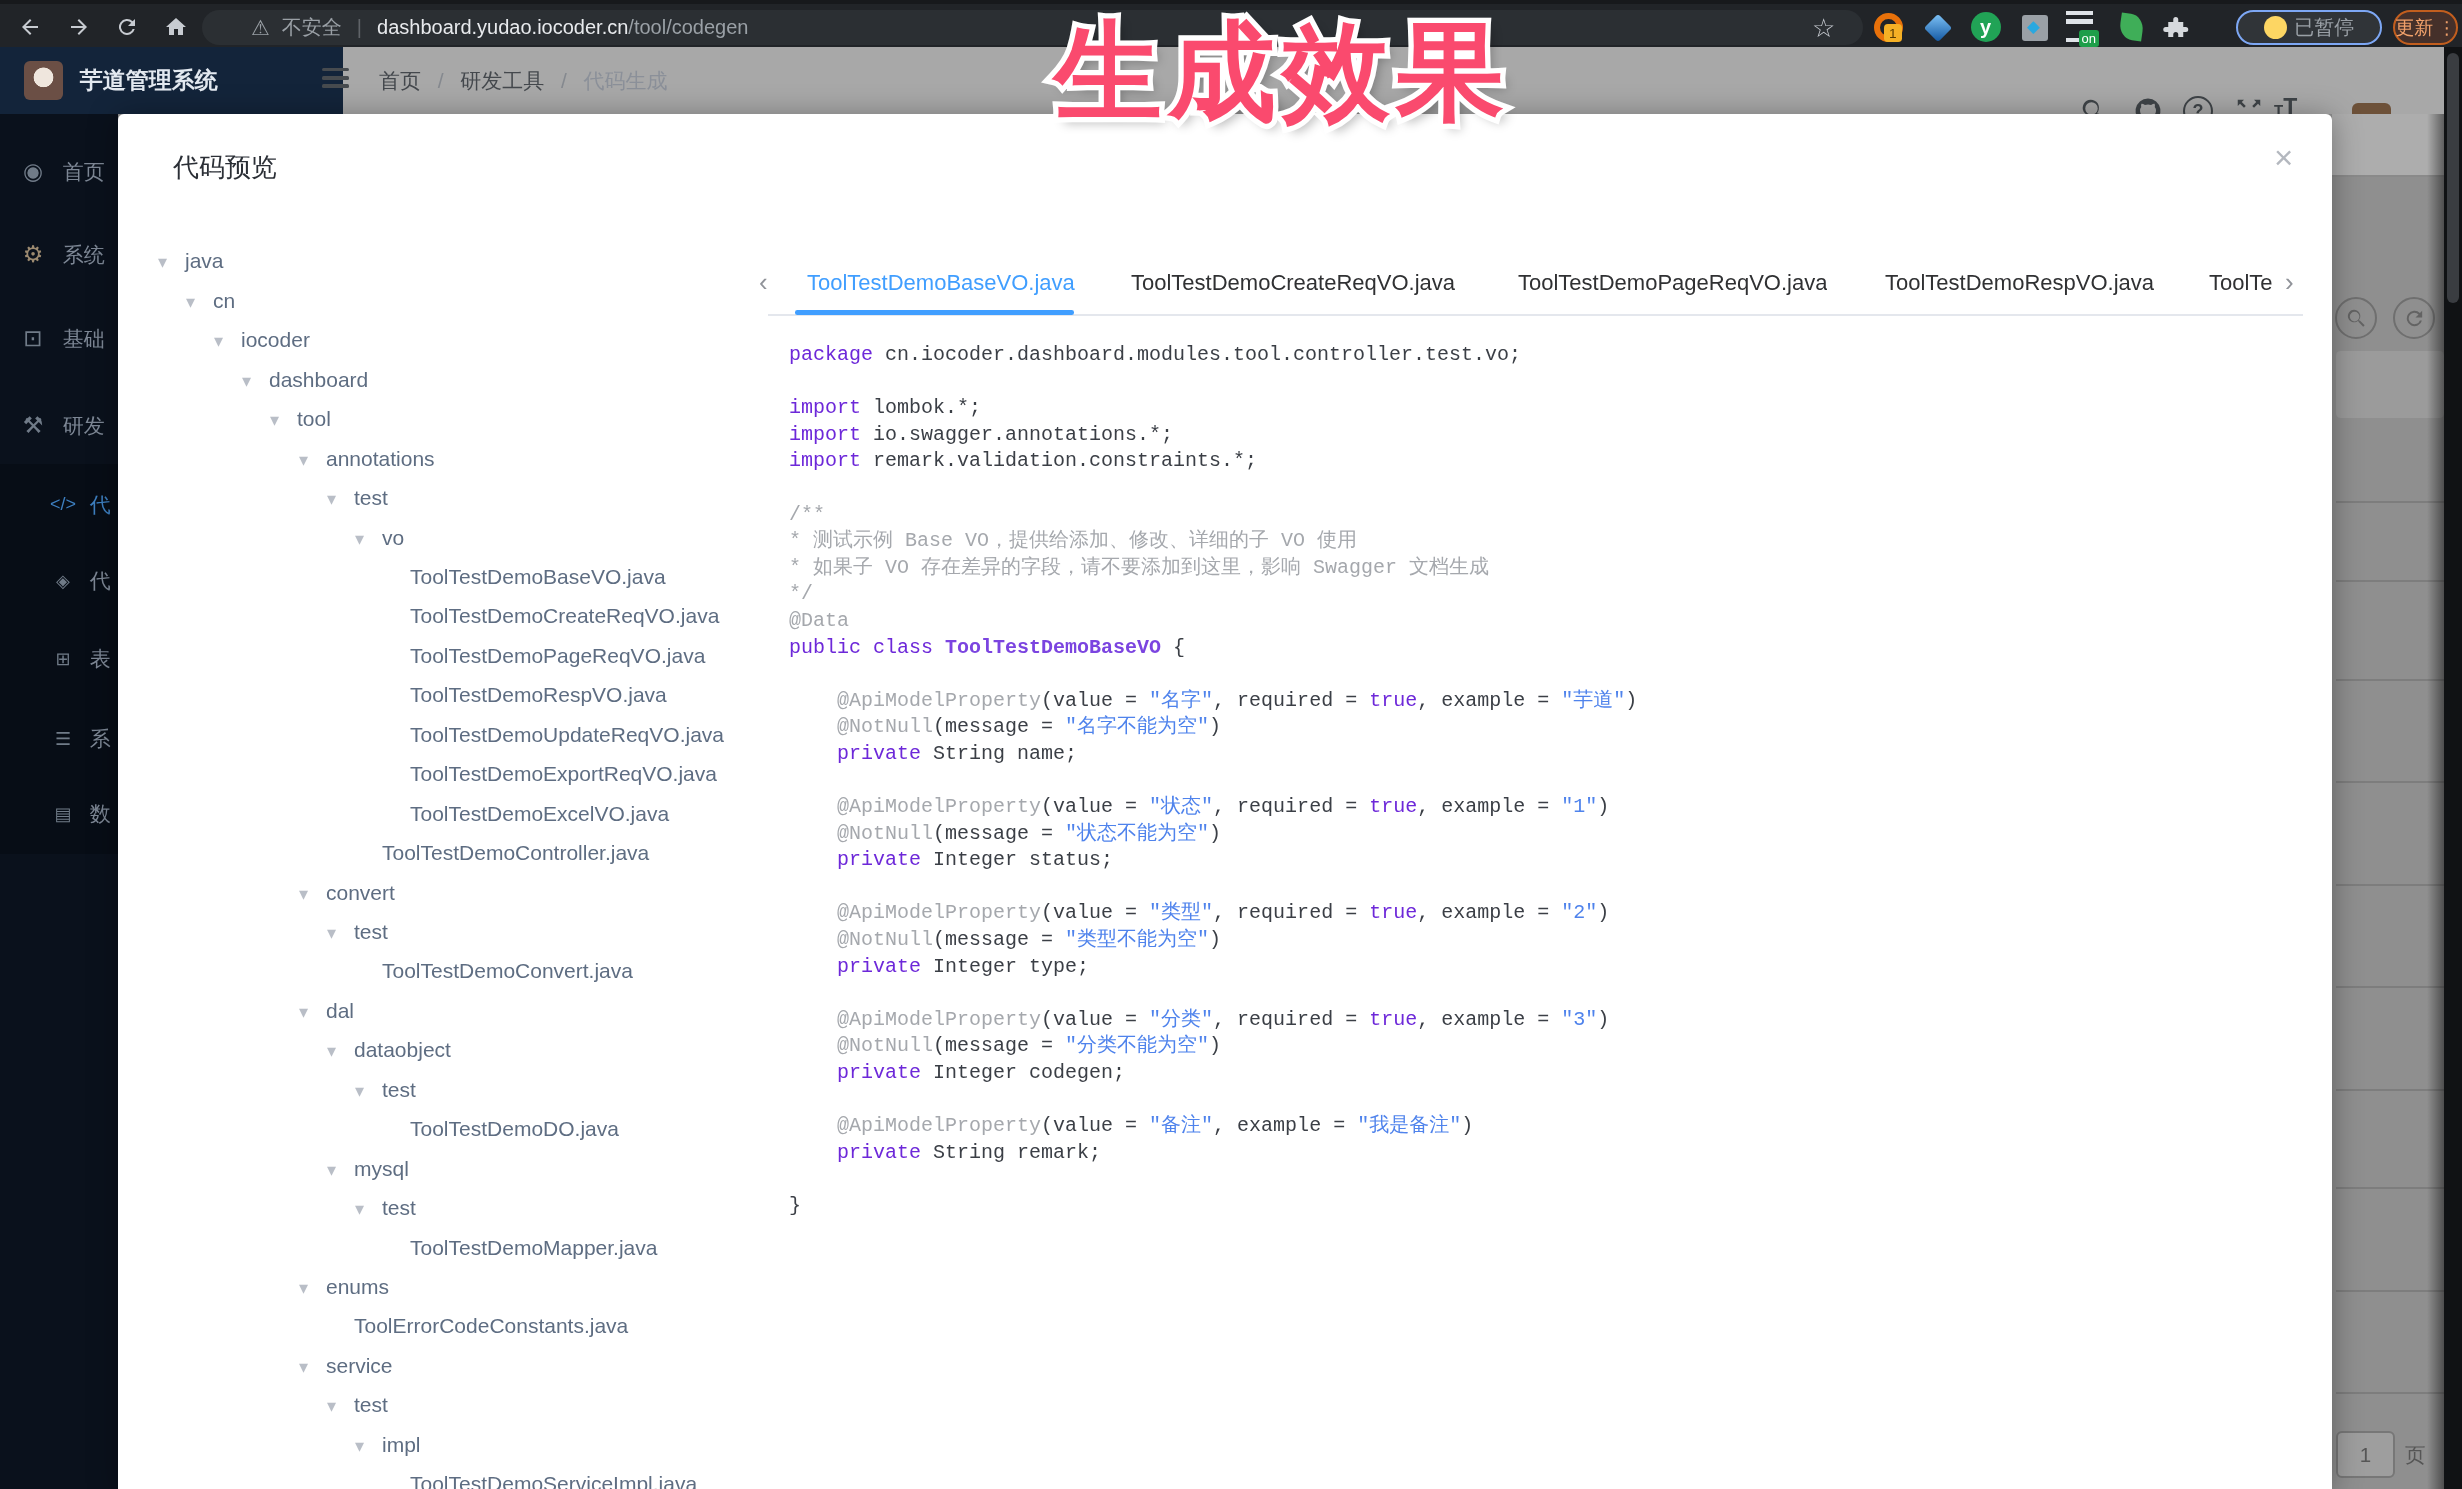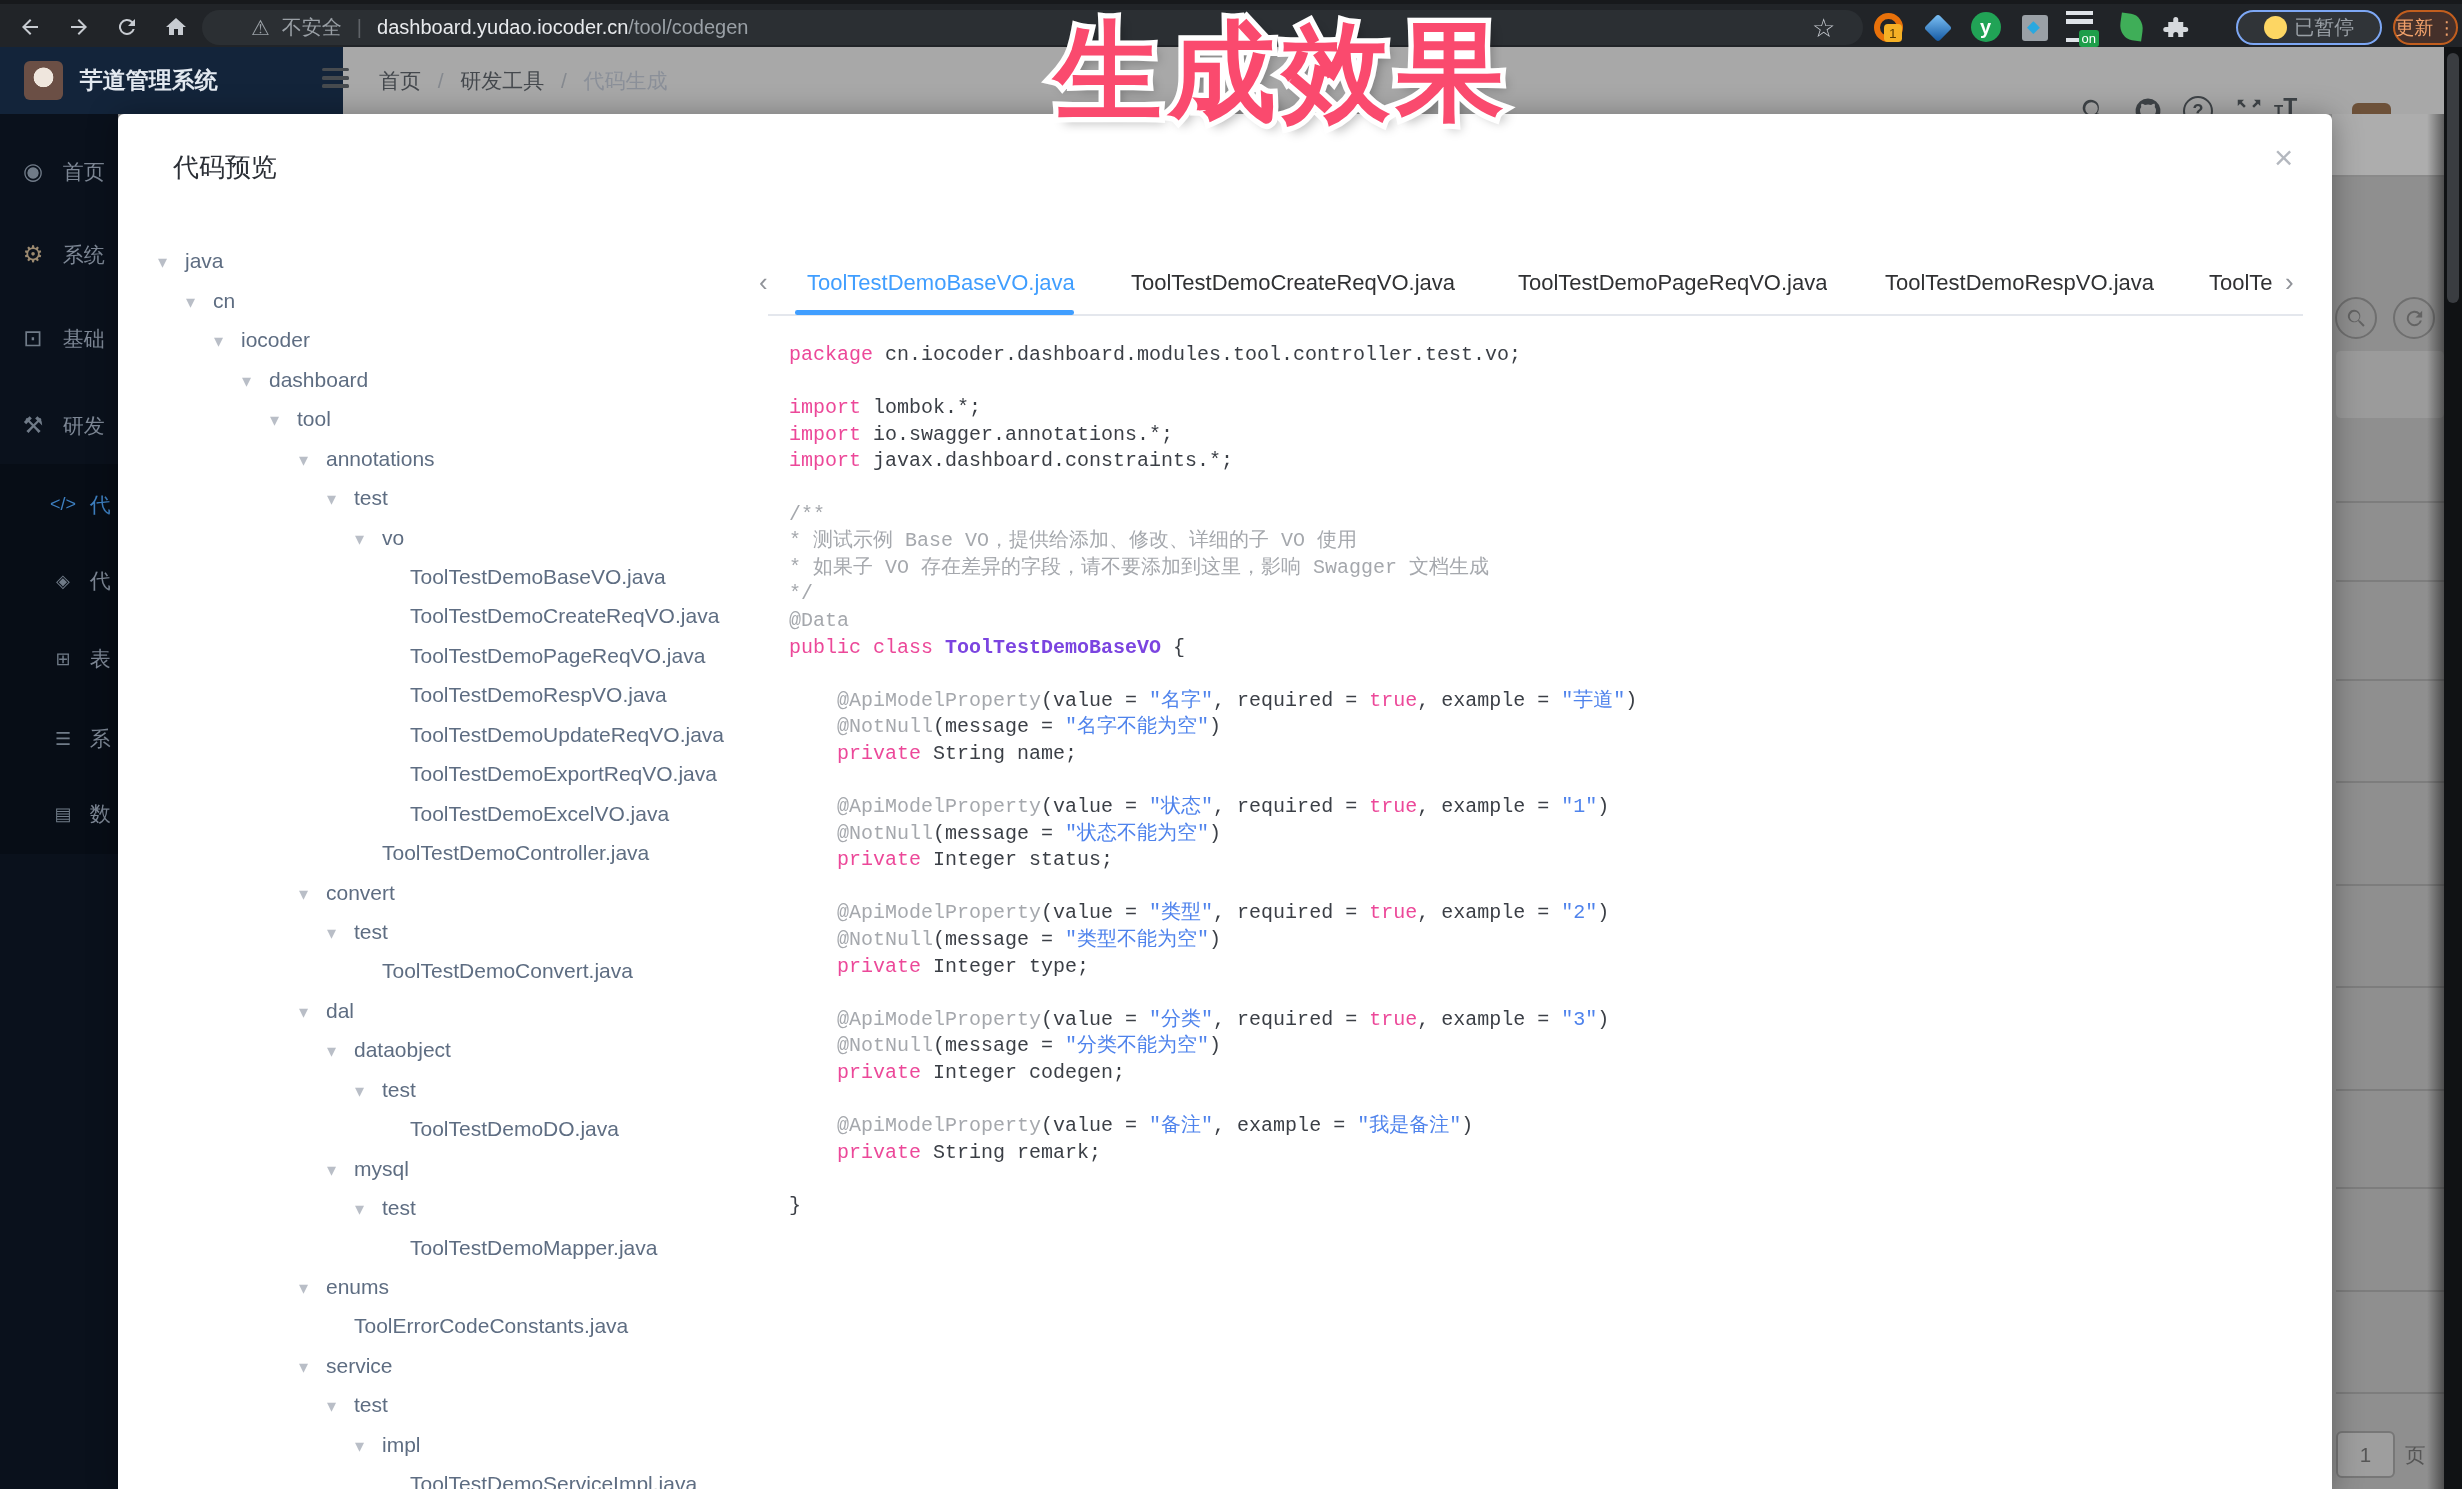--- a/index.html
+++ b/index.html
@@ -79,21 +79,21 @@
   .tree-row.leaf{padding-left:27px;}
 
   .tabline{position:absolute;left:650px;top:200px;width:1535px;height:2.3px;background:#e4e7ed;}
   .tabactiveline{position:absolute;left:677px;top:196px;width:279px;height:4.6px;background:#409eff;border-radius:2.3px;}
   .tab{position:absolute;top:152px;height:33px;line-height:33px;font-size:22px;font-weight:500;color:#303133;white-space:nowrap;cursor:pointer;overflow:hidden;}
   .tab.active{color:#409eff;}
   .tchev{position:absolute;top:153px;font-size:26px;color:#909399;cursor:pointer;}
 
   .codewrap{position:absolute;left:671px;top:228px;width:1502px;}
   .cline{height:26.6px;line-height:26.6px;font-family:"Liberation Mono",monospace;font-size:20px;white-space:pre;}
-  .c-k{color:#ec4899;}
+  .c-k{color:#6d28d9;}
   .c-s{color:#4f83ec;}
   .c-a{color:#a5a8ad;}
   .c-c{color:#a5a8ad;}
   .c-t{color:#7b44e0;font-weight:bold;}
   .c-p{color:#3b3f46;}
 
   
   .anno{position:absolute;left:1054px;top:10.6px;font-size:108px;font-weight:bold;letter-spacing:6px;line-height:121px;}
   .anno span{position:absolute;left:0;top:0;white-space:nowrap;}
   .anno .back{-webkit-text-stroke:10.6px #ffffff;color:#fff;text-shadow:6px 6px 10.6px rgba(0,0,0,.28);}
@@ -336,21 +336,21 @@
         <div class="tab" style="left: 1400px;">ToolTestDemoPageReqVO.java</div>
         <div class="tab" style="left: 1767px;">ToolTestDemoRespVO.java</div>
         <div class="tab" style="left: 2091px; width: 76px;">ToolTe</div>
       </div>
 
     <div class="codewrap">
         <div class="cline"><span class="c-k">package</span><span class="c-p"> cn.iocoder.dashboard.modules.tool.controller.test.vo;</span></div>
         <div class="cline"></div>
         <div class="cline"><span class="c-k">import</span><span class="c-p"> lombok.*;</span></div>
         <div class="cline"><span class="c-k">import</span><span class="c-p"> io.swagger.annotations.*;</span></div>
-        <div class="cline"><span class="c-k">import</span><span class="c-p"> javax.dashboard.constraints.*;</span></div>
+        <div class="cline"><span class="c-k">import</span><span class="c-p"> remark.validation.constraints.*;</span></div>
         <div class="cline"></div>
         <div class="cline"><span class="c-c">/**</span></div>
         <div class="cline"><span class="c-c">* 测试示例 Base VO，提供给添加、修改、详细的子 VO 使用</span></div>
         <div class="cline"><span class="c-c">* 如果子 VO 存在差异的字段，请不要添加到这里，影响 Swagger 文档生成</span></div>
         <div class="cline"><span class="c-c">*/</span></div>
         <div class="cline"><span class="c-a">@Data</span></div>
         <div class="cline"><span class="c-k">public class</span><span class="c-p"> </span><span class="c-t">ToolTestDemoBaseVO</span><span class="c-p"> {</span></div>
         <div class="cline"></div>
         <div class="cline"><span class="c-p">    </span><span class="c-a">@ApiModelProperty</span><span class="c-p">(value = </span><span class="c-s">"名字"</span><span class="c-p">, required = </span><span class="c-k">true</span><span class="c-p">, example = </span><span class="c-s">"芋道"</span><span class="c-p">)</span></div>
         <div class="cline"><span class="c-p">    </span><span class="c-a">@NotNull</span><span class="c-p">(message = </span><span class="c-s">"名字不能为空"</span><span class="c-p">)</span></div>

